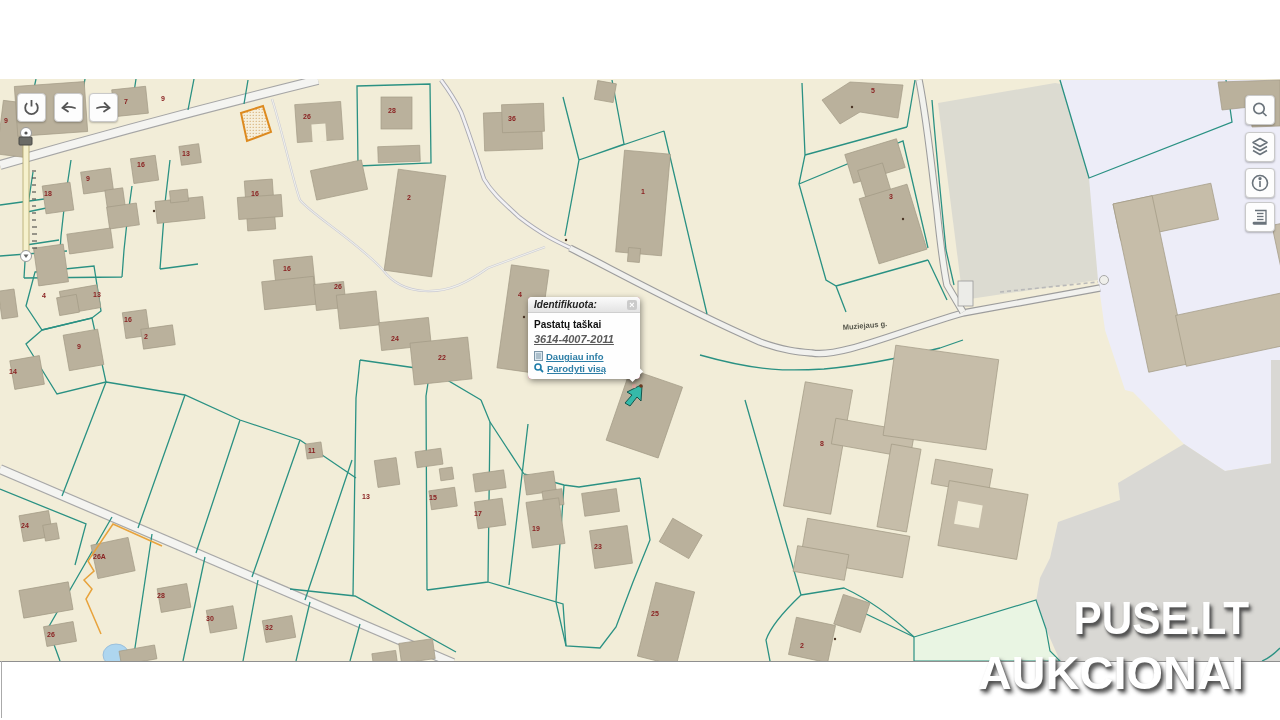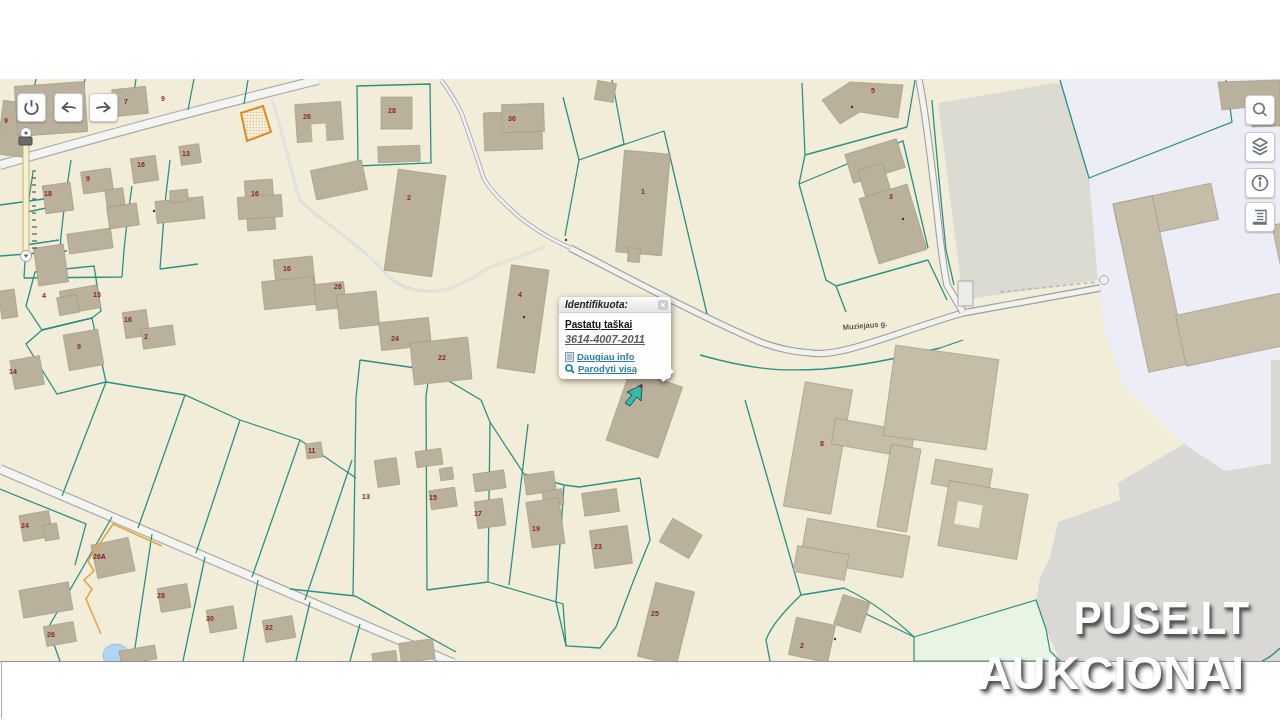--- a/index.html
+++ b/index.html
@@ -3,33 +3,33 @@
 <meta charset="utf-8">
 <style>
   html,body{margin:0;padding:0;background:#fff;}
   body{width:1280px;height:720px;overflow:hidden;position:relative;font-family:"Liberation Sans",sans-serif;}
   .map{position:absolute;left:0;top:79px;width:1280px;height:582px;overflow:hidden;background:#f2edd8;}
   .btn{position:absolute;background:#fdfdfd;border:1px solid #c9c9c9;border-radius:4px;box-shadow:0 1px 2px rgba(0,0,0,.25);}
   .wm1,.wm2{position:absolute;color:#fff;font-weight:bold;white-space:nowrap;z-index:10;
     text-shadow:3px 4px 4px rgba(75,75,75,.95),1px 2px 2px rgba(85,85,85,.7);}
   .wm1{font-size:47px;right:31px;top:590px;transform:scaleX(0.9);transform-origin:100% 50%;}
   .wm2{font-size:47px;right:36px;top:645px;transform:scaleX(1.0);transform-origin:100% 50%;}
-  .popup{position:absolute;left:559px;top:297px;width:112px;background:#be185d;border-radius:4px;
+  .popup{position:absolute;left:528px;top:297px;width:112px;background:#be185d;border-radius:4px;
     box-shadow:1px 2px 6px rgba(0,0,0,.45);font-family:"Liberation Sans",sans-serif;}
   .popup .tail{position:absolute;left:97px;top:67px;width:15px;height:15px;background:#fefefe;
     transform:rotate(45deg);box-shadow:2px 2px 4px rgba(0,0,0,.3);}
   .popup .inner{position:relative;background:#fefefe;border-radius:4px;}
   .popup .hdr{background:linear-gradient(#fbfbfb,#e3e3e3);border-bottom:1px solid #cfcfcf;
     border-radius:4px 4px 0 0;padding:2px 5px 2px 6px;font-size:10px;font-weight:bold;font-style:italic;color:#222;}
   .popup .x{position:absolute;right:3px;top:3px;width:10px;height:10px;background:#cbcbcb;border-radius:2px;
     color:#fff;font-size:9px;line-height:10px;text-align:center;font-weight:bold;}
   .popup .bd{padding:4px 6px 4px 6px;}
-  .popup .t1{font-size:10px;font-weight:bold;color:#111;margin:2px 0 3px 0;text-decoration:underline;}
+  .popup .t1{font-size:10px;font-weight:bold;color:#111;margin:2px 0 3px 0;}
   .popup .t2{font-size:11px;font-weight:bold;font-style:italic;color:#5a5a5a;text-decoration:underline;margin:0 0 6px 0;}
-  .popup .lk{font-size:9.5px;font-weight:bold;color:#2d7ea6;text-decoration:underline;margin:1px 0;display:flex;align-items:center;}
+  .popup .lk{font-size:9.5px;font-weight:bold;color:#2d7ea6;text-decoration:underline;margin:1px 0;display:flex;align-items:flex-start;}
   .popup .lk svg{margin-right:3px;}
   .bottomband{position:absolute;left:0;top:661px;width:1280px;height:59px;background:#fff;border-top:1px solid #8f8f8f;}
 </style>
 </head>
 <body>
 
 <div class="map">
 <svg width="1280" height="582" viewBox="0 79 1280 582">
 <defs>
 <pattern id="odots" width="3" height="3" patternUnits="userSpaceOnUse">

